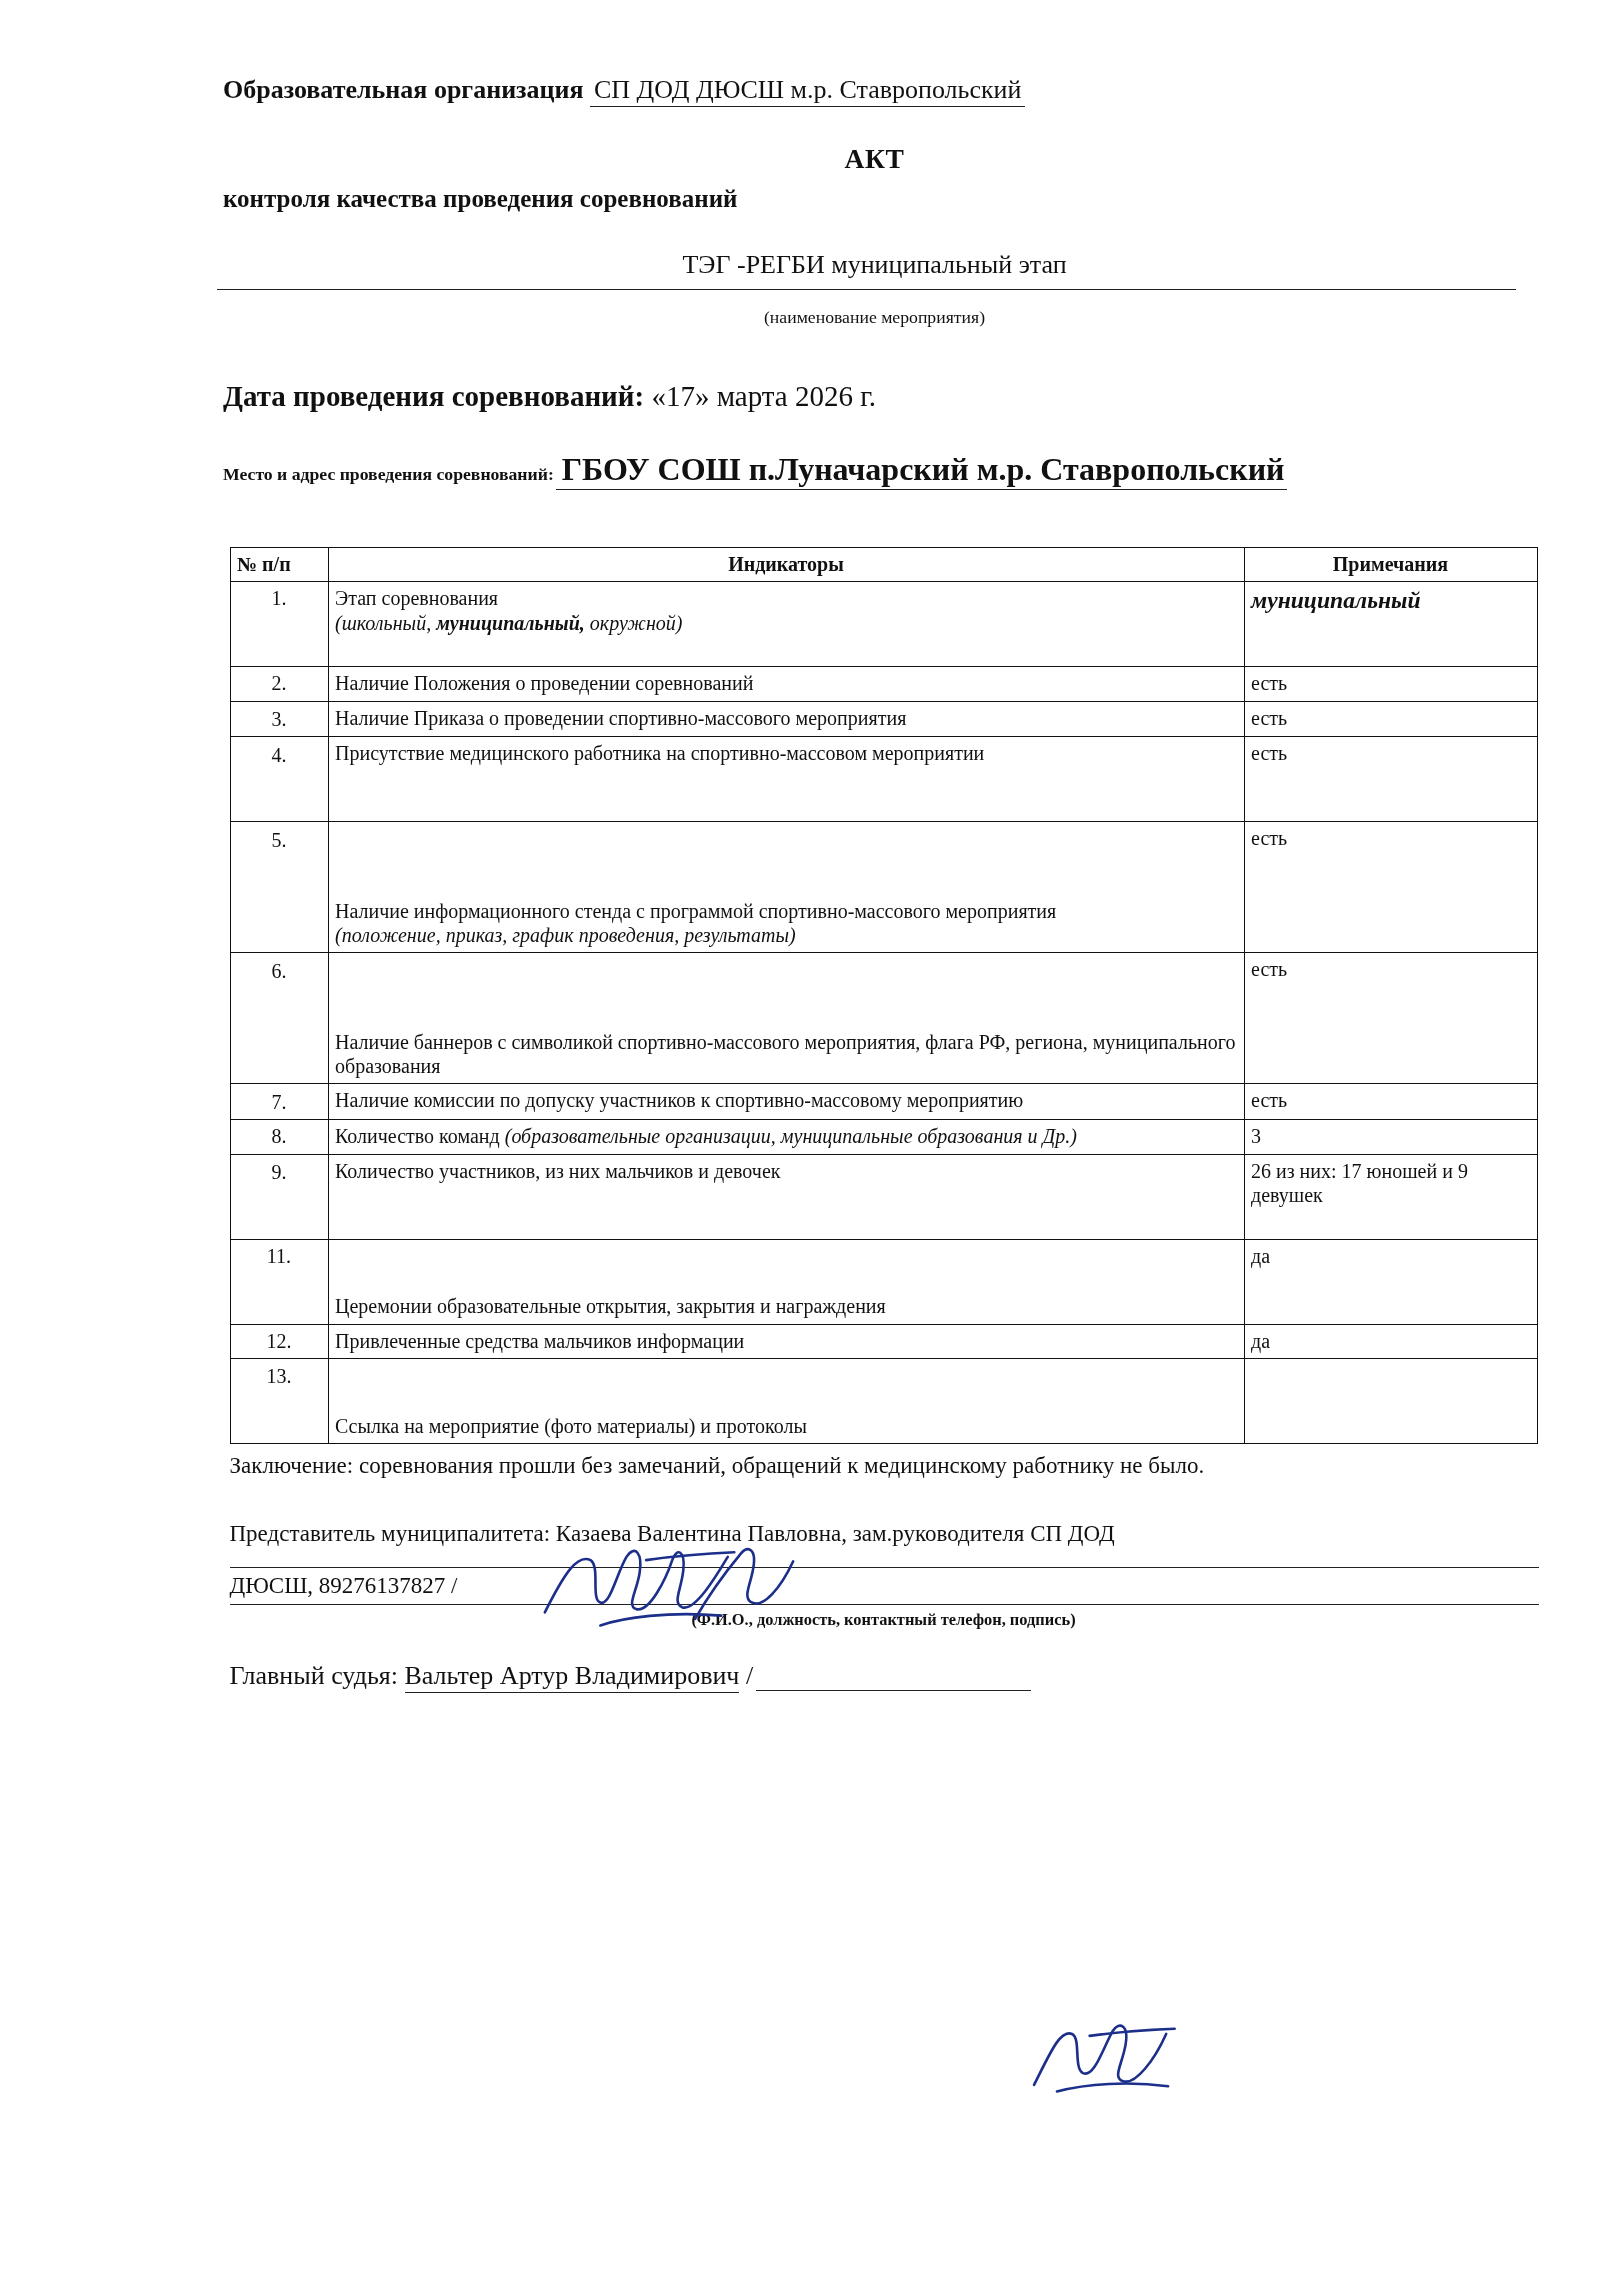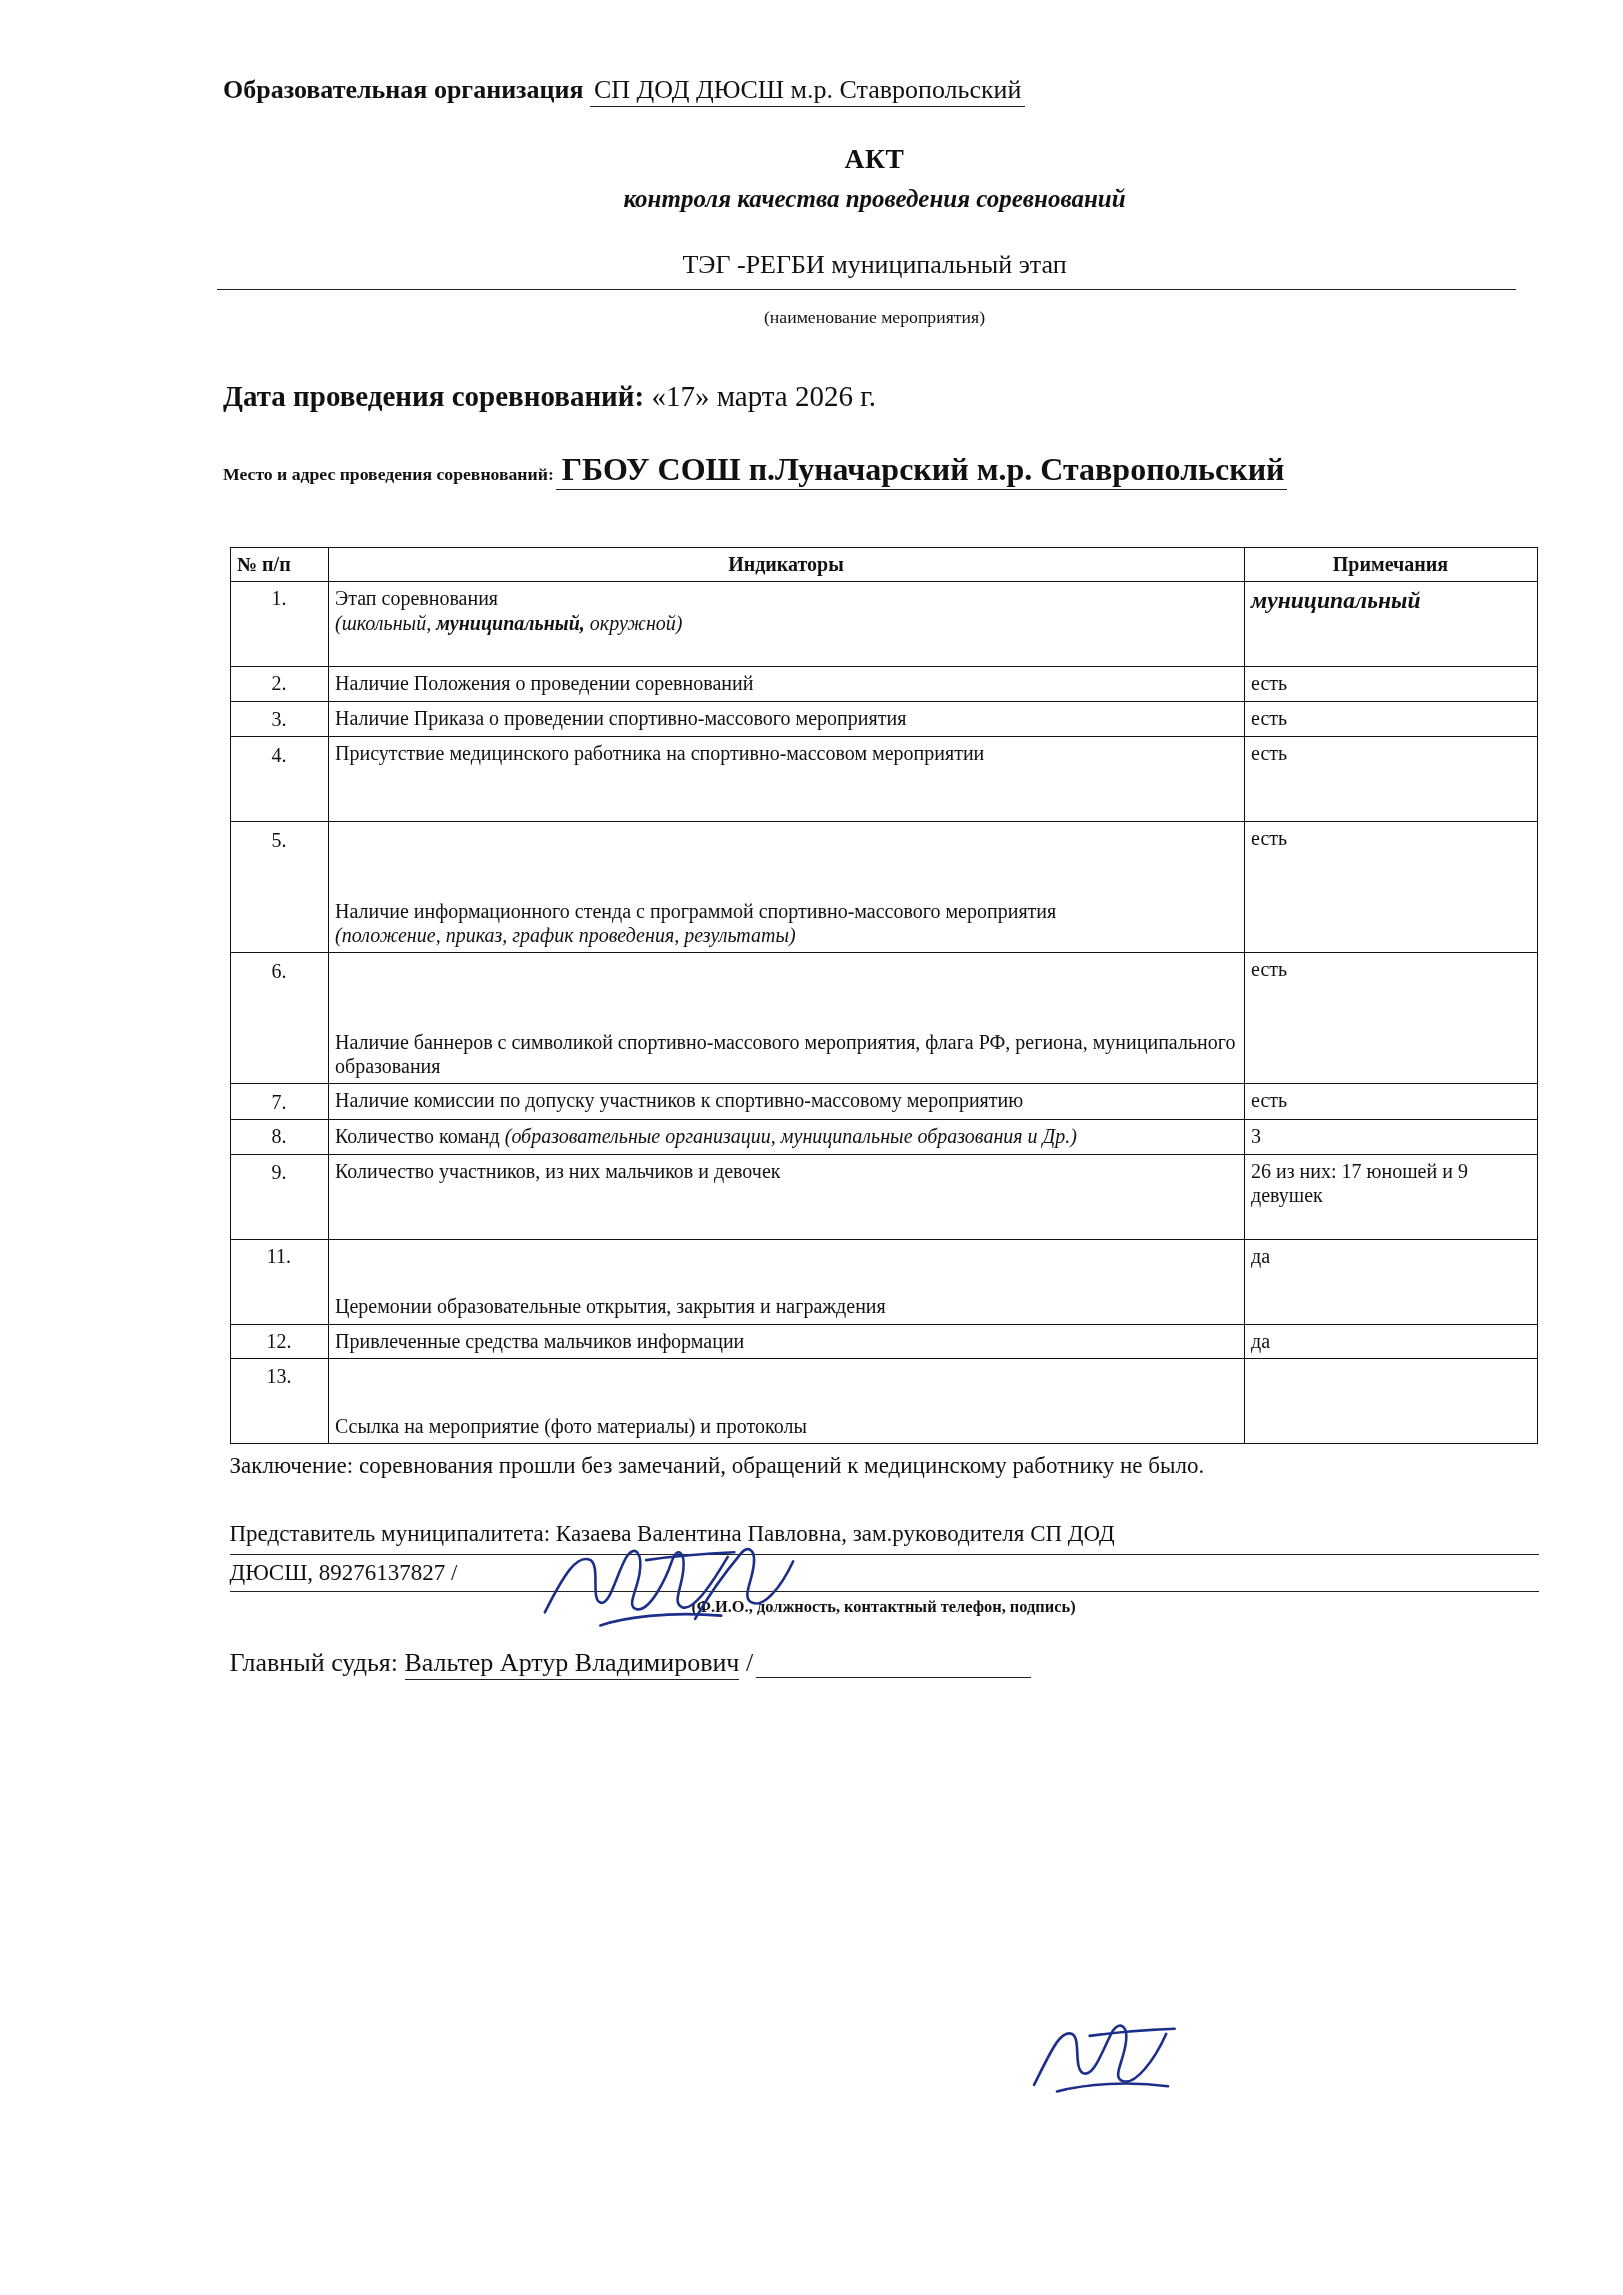--- a/index.html
+++ b/index.html
@@ -35,25 +35,23 @@
     padding: 0 3.9px 1.3px 3.9px;
   }
   .akt {
     text-align: center;
     font-weight: bold;
     font-size: 27.5px;
     margin-top: 38px;
     letter-spacing: 0.7px;
   }
   .akt-sub {
-    text-align: center;
     font-weight: bold;
     font-size: 25px;
     margin-top: 9.2px;
-    font-style: italic;
   }
   .event-title {
     text-align: center;
     font-weight: normal;
     font-size: 26px;
     margin-top: 37px;
     padding-bottom: 7.9px;
   }
   .event-rule {
     border-bottom: 1.3px solid #222;
@@ -149,21 +147,21 @@
     margin-top: 39px;
     margin-left: 6.5px;
     font-size: 23px;
     line-height: 1.3;
     position: relative;
     width: 1316px;
   }
   .rep-line1 {
     border-bottom: 1.3px solid #222;
     display: inline-block;
-    padding-bottom: 5px;
+    padding-bottom: 18px;
     width: 1309px;
   }
   .rep-line2 {
     border-bottom: 1.3px solid #222;
     display: inline-block;
     padding-bottom: 3.9px;
     width: 1309px;
     margin-top: 2.6px;
   }
   .sign-caption {

